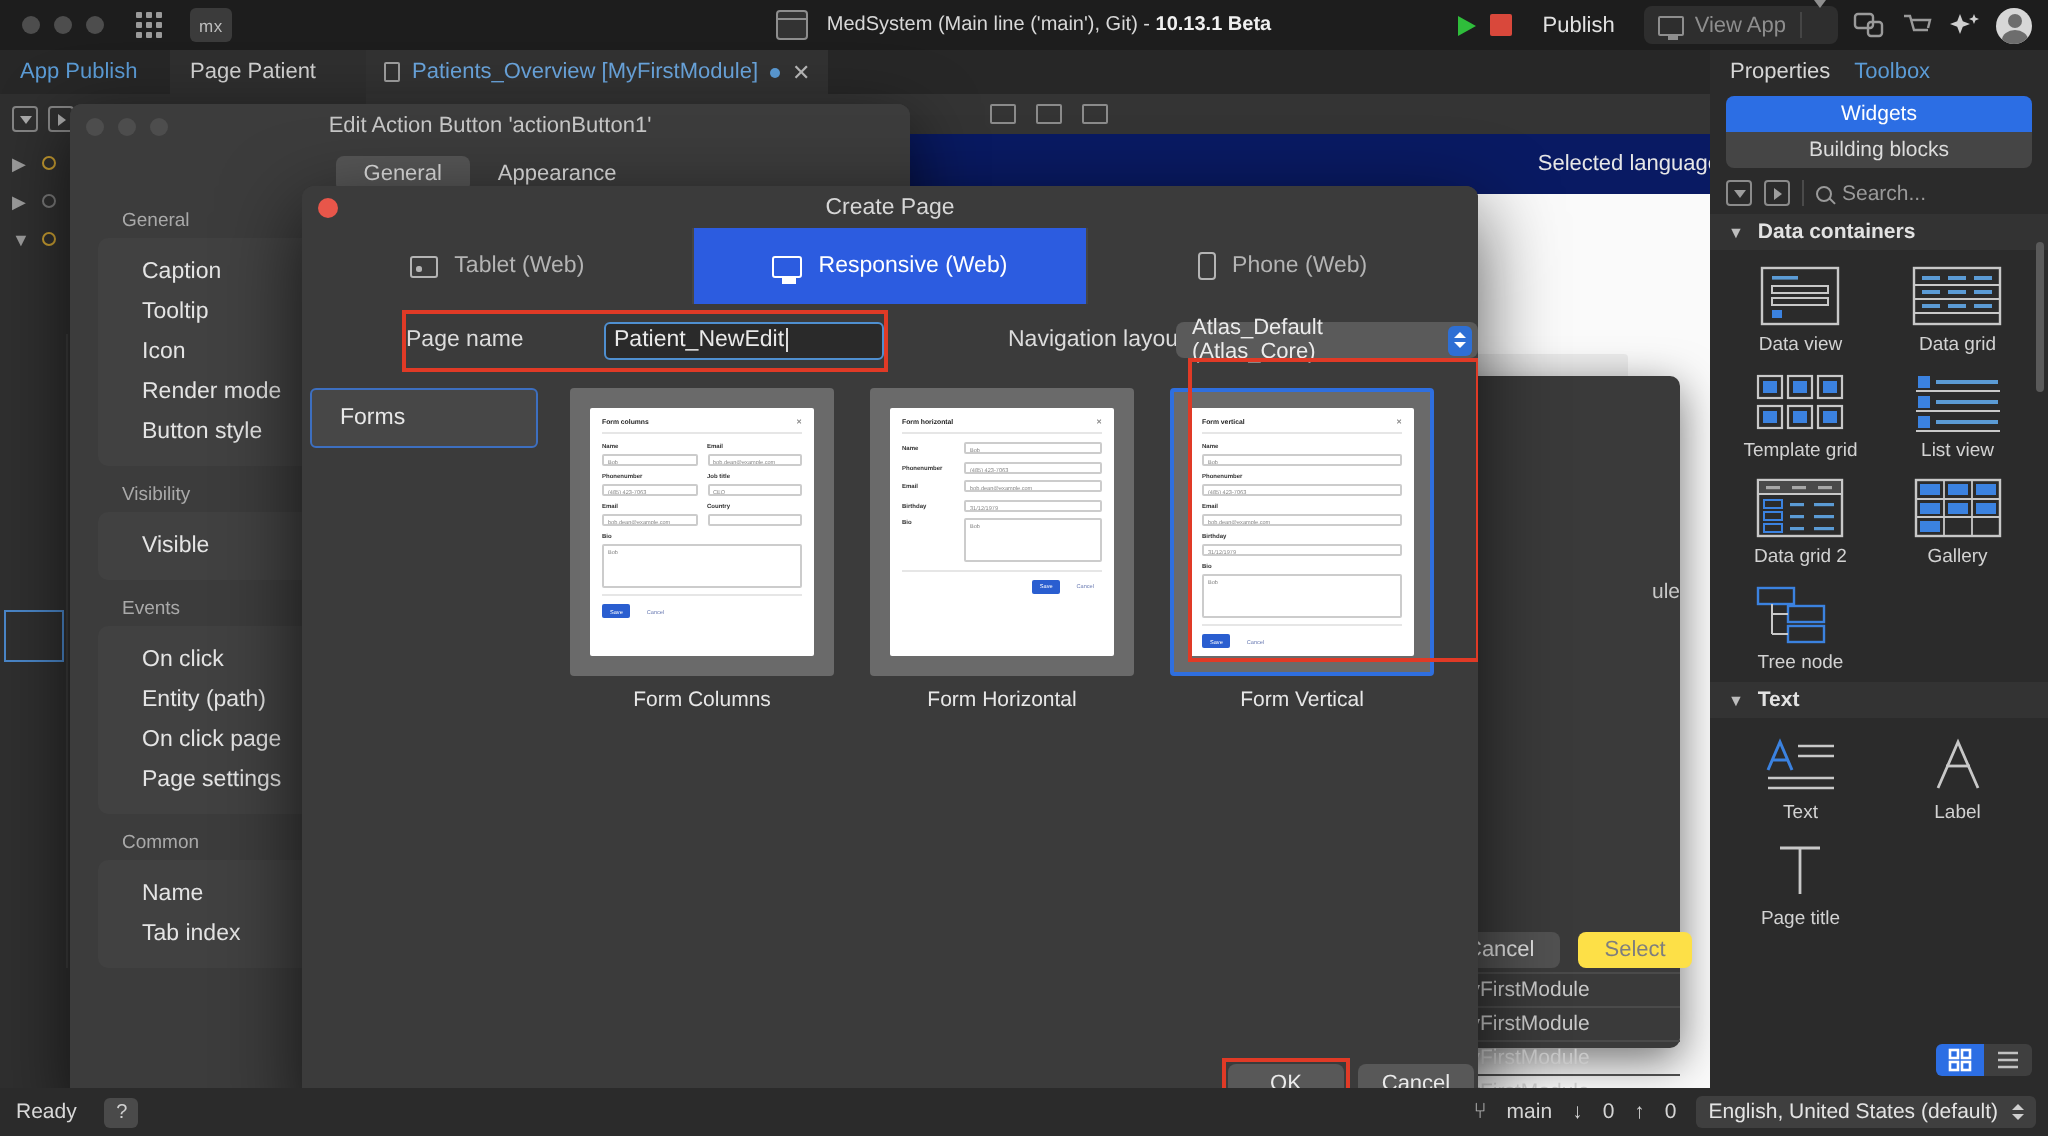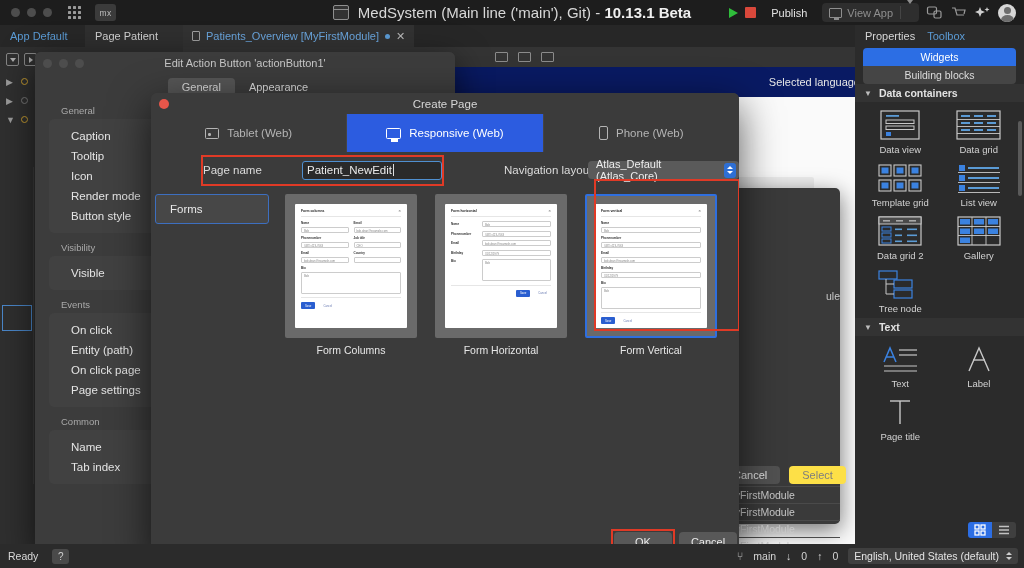--- a/index.html
+++ b/index.html
@@ -26,21 +26,21 @@
   .mx-badge {
     margin-left: 14px; width: 21px; height: 17px; border-radius: 3px;
     background: #3b3b3b; color: #bdbdbd; font-size: 8.5px;
     display: flex; align-items: center; justify-content: center; letter-spacing: .3px;
   }
   .tb-center { position:absolute; left: 0; right: 0; display:flex; align-items:center; justify-content:center; gap: 9px; }
   .cal-icon {
     width: 16px; height: 15px; border: 1px solid #8e8e8e; border-radius: 2px; position: relative; background:#333;
   }
   .cal-icon::before { content:""; position:absolute; left:0; right:0; top:2.5px; height:1px; background:#8e8e8e; }
-  .tb-title { color: #d8d8d8; font-size: 15px; }
+  .tb-title { color: #d8d8d8; font-size: 10px; }
   .tb-title b { font-weight: bold; color: #f0f0f0; }
   .tb-right { position:absolute; right: 8px; display:flex; align-items:center; gap: 7px; }
   .play-tri { width:0;height:0;border-left:9px solid #2fbd3b;border-top:5.5px solid transparent;border-bottom:5.5px solid transparent; }
   .stop-sq { width: 11px; height: 11px; background: #d9483b; border-radius:1px; }
   .publish-btn { color:#e2e2e2; font-size: 11px; padding: 3px 8px; }
   .viewapp-group { display:flex; align-items:center; background:#2e2e2e; border-radius:4px; height:19px; }
   .viewapp-btn { display:flex; align-items:center; gap:5px; padding: 0 7px; color:#8e8e8e; font-size:11px; }
   .monitor {
     width: 13px; height: 10px; border:1px solid #8e8e8e; border-radius:1px; position:relative;
   }
@@ -305,21 +305,21 @@
       </svg>
       <svg class="ico-btn" viewBox="0 0 17 15">
         <path d="M6 2 L7.4 5.6 L11 7 L7.4 8.4 L6 12 L4.6 8.4 L1 7 L4.6 5.6 Z" fill="#cfcfcf"></path>
         <path d="M13 2 L13.7 3.8 L15.5 4.5 L13.7 5.2 L13 7 L12.3 5.2 L10.5 4.5 L12.3 3.8 Z" fill="#cfcfcf"></path>
       </svg>
       <div class="avatar"></div>
     </div>
   </div>
 
   <div class="tabbar">
-    <div class="panel-tab active-blue" style="left:0">App Default</div>
+    <div class="panel-tab active-blue" style="left:0">App Publish</div>
     <div class="panel-tab plain" style="left:85px; width:98px">Page Patient</div>
     <div class="doc-tab">
       <span class="page-glyph"></span>
       <span>Patients_Overview [MyFirstModule]</span>
       <span class="dot-mod"></span>
       <span class="x-close">✕</span>
     </div>
   </div>
 
   <div class="explorer">
@@ -615,20 +615,29 @@
 
   <div class="toolbox">
     <div class="tbx-tabs">
       <div class="tbx-tab">Properties</div>
       <div class="tbx-tab on">Toolbox</div>
     </div>
     <div class="seg2">
       <div class="on">Widgets</div>
       <div>Building blocks</div>
     </div>
+    <div class="tbx-toolrow">
+      <div class="tbx-sq"></div>
+      <div class="tbx-sq r"></div>
+      <div class="tbx-div"></div>
+      <div class="srch">
+        <span class="mag"></span>
+        <span>Search...</span>
+      </div>
+    </div>
 
     <div class="sect-hdr">
       <span class="cv">▼</span>
       <span>Data containers</span>
     </div>
     <div class="wgrid">
       <div class="wcell">
         <svg width="40" height="30" viewBox="0 0 40 30">
           <rect x="1" y="1" width="38" height="28" fill="none" stroke="#c8c8c8" stroke-width="1.2"></rect>
           <rect x="6" y="5" width="13" height="1.8" fill="#5b9bd5"></rect>

